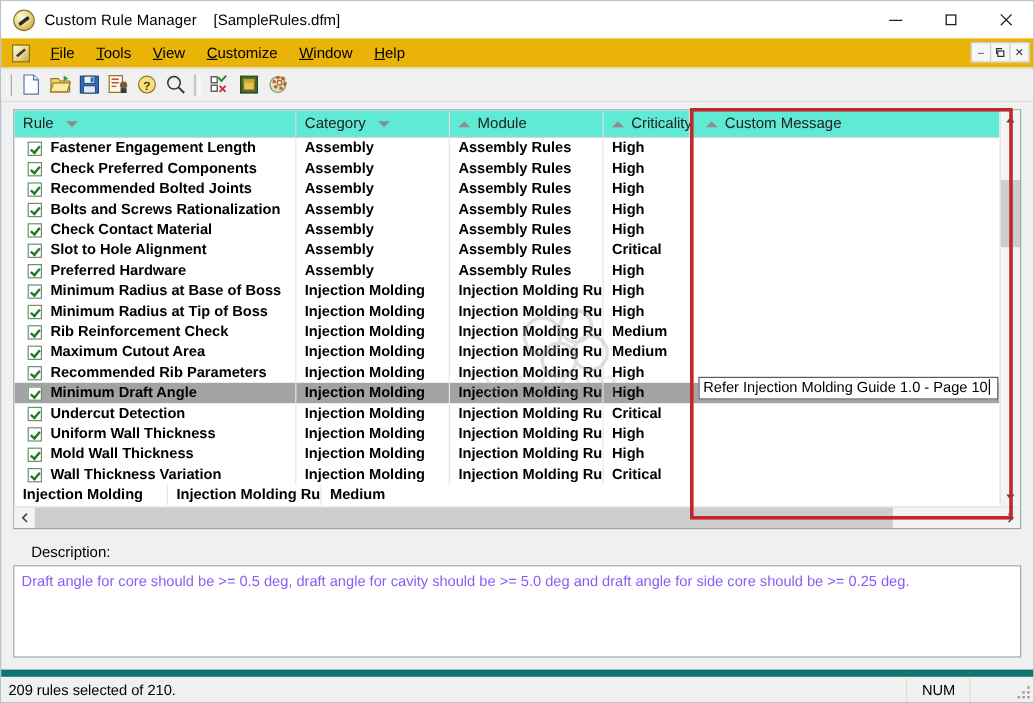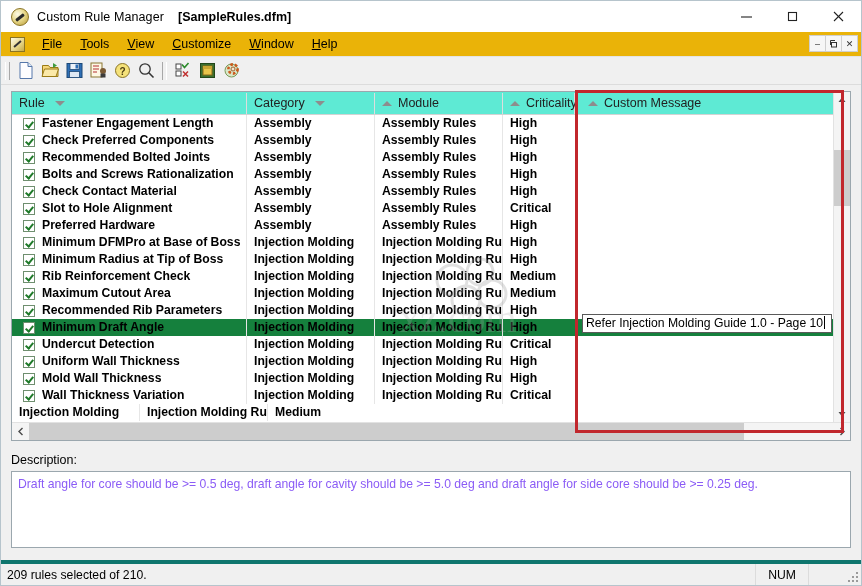--- a/index.html
+++ b/index.html
@@ -59,21 +59,20 @@
   }
   .title-text {
     font-size: 12.5px;
     color: #000;
     letter-spacing: .1px;
   }
   .title-file {
     font-size: 12.5px;
     color: #000;
     margin-left: 14px;
-    font-weight: bold;
   }
   .win-btns {
     position: absolute;
     right: 0; top: 0;
     height: 31px;
     display: flex;
     align-items: center;
   }
   .win-btn {
     width: 46px; height: 31px;
@@ -250,21 +249,21 @@
   }
   .row {
     display: flex;
     height: 17px;
     align-items: center;
     font-size: 12.2px;
     color: #000;
     position: relative;
     font-weight: bold;
   }
-  .row.selected { background: #15803d; }
+  .row.selected { background: #a3a3a3; }
   .cell {
     box-sizing: border-box;
     padding-left: 7px;
     white-space: nowrap;
     overflow: hidden;
     height: 17px;
     line-height: 17px;
     border-right: 1px solid #e6e6e6;
   }
   .c-rule  { width: 235px; display: flex; align-items: center; padding-left: 3px;}
@@ -394,41 +393,41 @@
     top: 248px;
     width: 190px;
     height: 105px;
     z-index: 20;
     pointer-events: none;
     opacity: .30;
   }
 
   
   .desc-label {
-    margin: 12px 0 4px 0;
+    margin: 12px 0 4px 15px;
     font-size: 12.5px;
     color: #000;
     flex: none;
   }
   .desc-box {
     border: 1px solid #9ba7ae;
     background: #ffffff;
     height: 77px;
     box-sizing: border-box;
     padding: 5px 6px;
     font-size: 12.2px;
     color: #8b5cf6;
     flex: none;
   }
 
   
   .statusbar {
     height: 21px;
     background: #f0f0f0;
-    border-top: 4px solid #0f766e;
+    border-top: 6px solid #0f766e;
     display: flex;
     align-items: center;
     flex: none;
     font-size: 12.2px;
     color: #000;
     position: relative;
   }
   .sb-text { margin-left: 6px; }
   .sb-num {
     position: absolute;
@@ -669,21 +668,21 @@
                   <span>Preferred Hardware</span>
                 </div>
                 <div class="cell c-cat">Assembly</div>
                 <div class="cell c-mod">Assembly Rules</div>
                 <div class="cell c-crit">High</div>
                 <div class="cell c-msg"></div>
               </div>
               <div class="row">
                 <div class="cell c-rule">
                   <span class="chk"></span>
-                  <span>Minimum DFMPro at Base of Boss</span>
+                  <span>Minimum Radius at Base of Boss</span>
                 </div>
                 <div class="cell c-cat">Injection Molding</div>
                 <div class="cell c-mod">Injection Molding Rules</div>
                 <div class="cell c-crit">High</div>
                 <div class="cell c-msg"></div>
               </div>
               <div class="row">
                 <div class="cell c-rule">
                   <span class="chk"></span>
                   <span>Minimum Radius at Tip of Boss</span>

